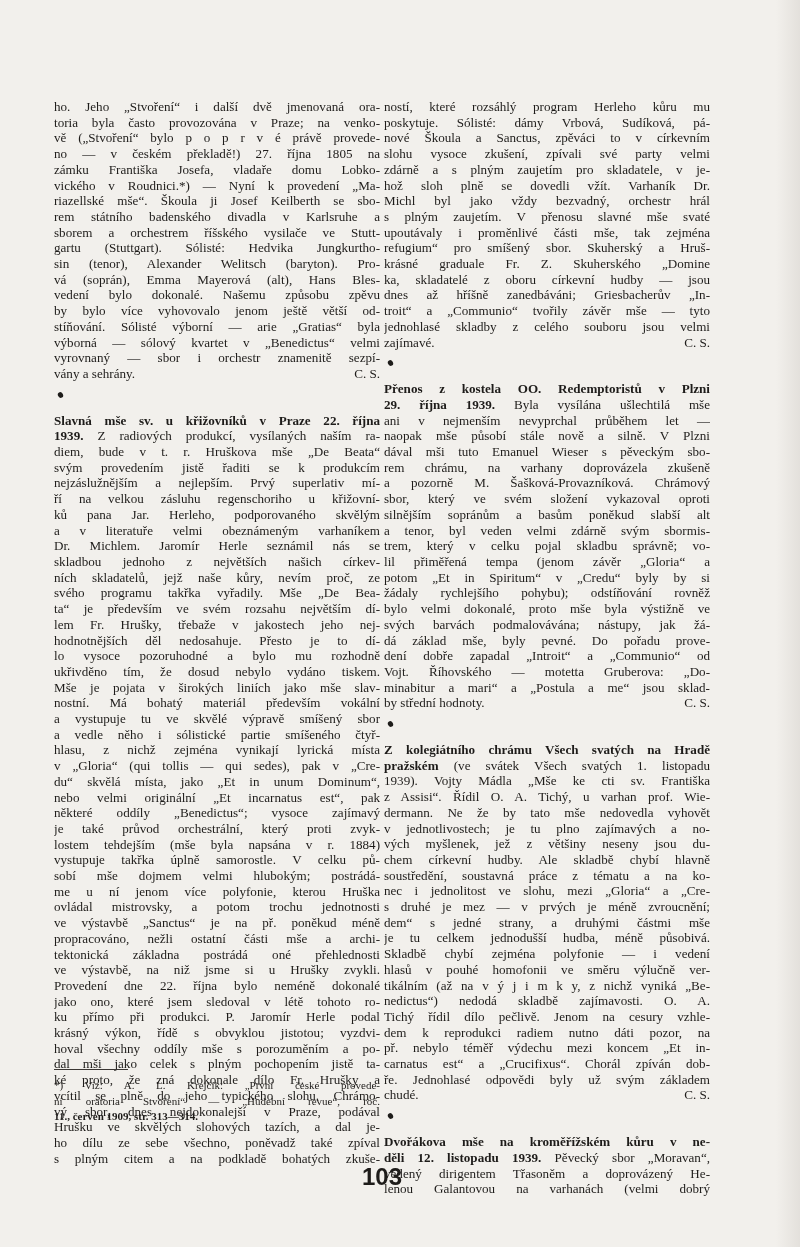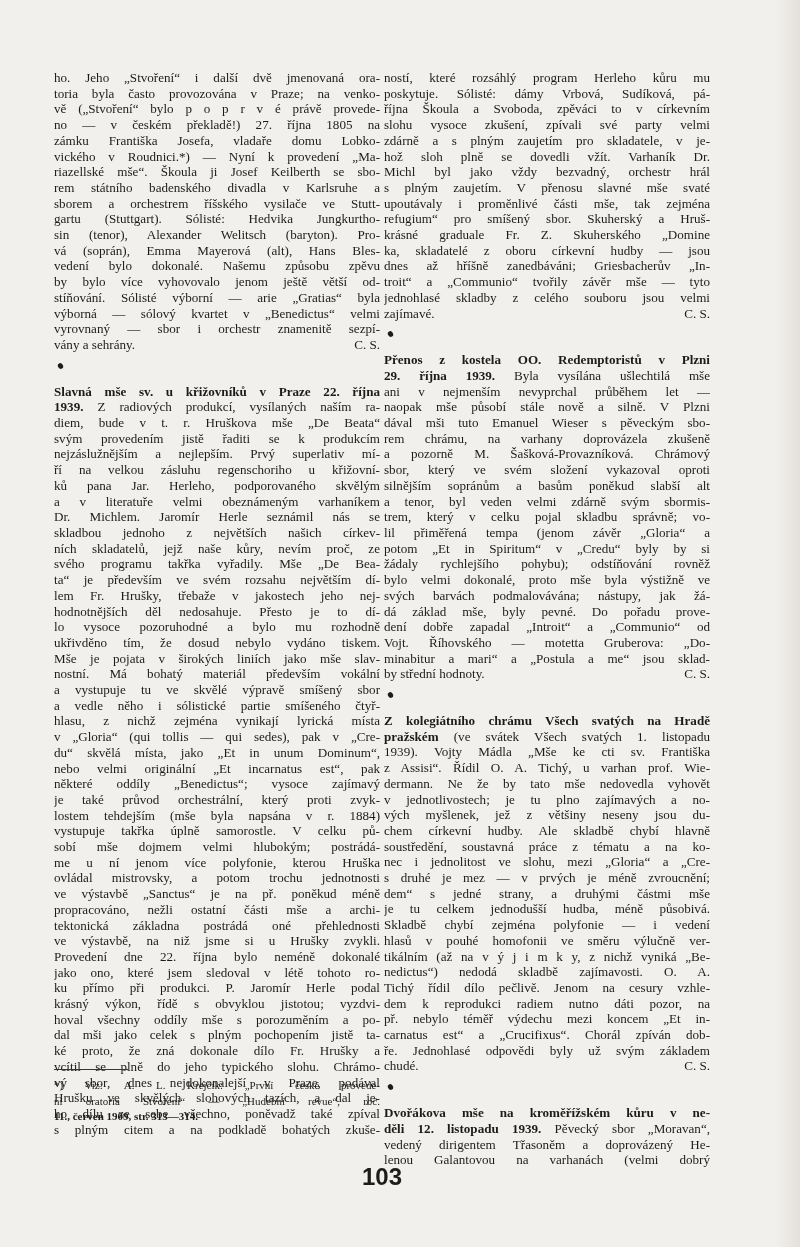--- a/index.html
+++ b/index.html
@@ -10,21 +10,21 @@
       overflow: hidden;
       font-family: "Liberation Serif", "DejaVu Serif", serif;
       color: #1e1c1a;
     }
     .page-scan-edge {
       position: absolute; right: 0; top: 0; width: 24px; height: 100%;
       background: linear-gradient(to right, rgba(0,0,0,0), rgba(120,110,100,0.12));
     }
     .column {
       position: absolute;
-      top: 70px;
+      top: 99px;
       width: 326px;
       font-size: 13.1px;
       line-height: 15.7px;
       text-align: justify;
       hyphens: manual;
       font-family: Liberation Serif, serif;
     }
     .col-left { left: 54px; }
     .col-right { left: 384px; }
     .line { display: block; white-space: nowrap; text-align-last: justify; text-align: justify; overflow: hidden; }
@@ -146,21 +146,21 @@
 <div class="footnote" id="footnote-block">
     <div class="line">*) Viz: A. L. Krejčík: „První české provede-</div>
     <div class="line">ní oratoria Stvoření“ — „Hudební revue“, roč.</div>
     <div class="line last">11., červen 1909, str. 313—314.</div>
   </div>
 
 <div class="column col-right">
   <div id="cont-block">
       <div class="line">ností, které rozsáhlý program Herleho kůru mu</div>
       <div class="line">poskytuje. Sólisté: dámy Vrbová, Sudíková, pá-</div>
-      <div class="line">října Škoula a Svoboda, zpěváci to v církevním</div>
+      <div class="line">nové Škoula a Sanctus, zpěváci to v církevním</div>
       <div class="line">slohu vysoce zkušení, zpívali své party velmi</div>
       <div class="line">zdárně a s plným zaujetím pro skladatele, v je-</div>
       <div class="line">hož sloh plně se dovedli vžít. Varhaník Dr.</div>
       <div class="line">Michl byl jako vždy bezvadný, orchestr hrál</div>
       <div class="line">s plným zaujetím. V přenosu slavné mše svaté</div>
       <div class="line">upoutávaly i proměnlivé části mše, tak zejména</div>
       <div class="line">refugium“ pro smíšený sbor. Skuherský a Hruš-</div>
       <div class="line">krásné graduale Fr. Z. Skuherského „Domine</div>
       <div class="line">ka, skladatelé z oboru církevní hudby — jsou</div>
       <div class="line">dnes až hříšně zanedbáváni; Griesbacherův „In-</div>

